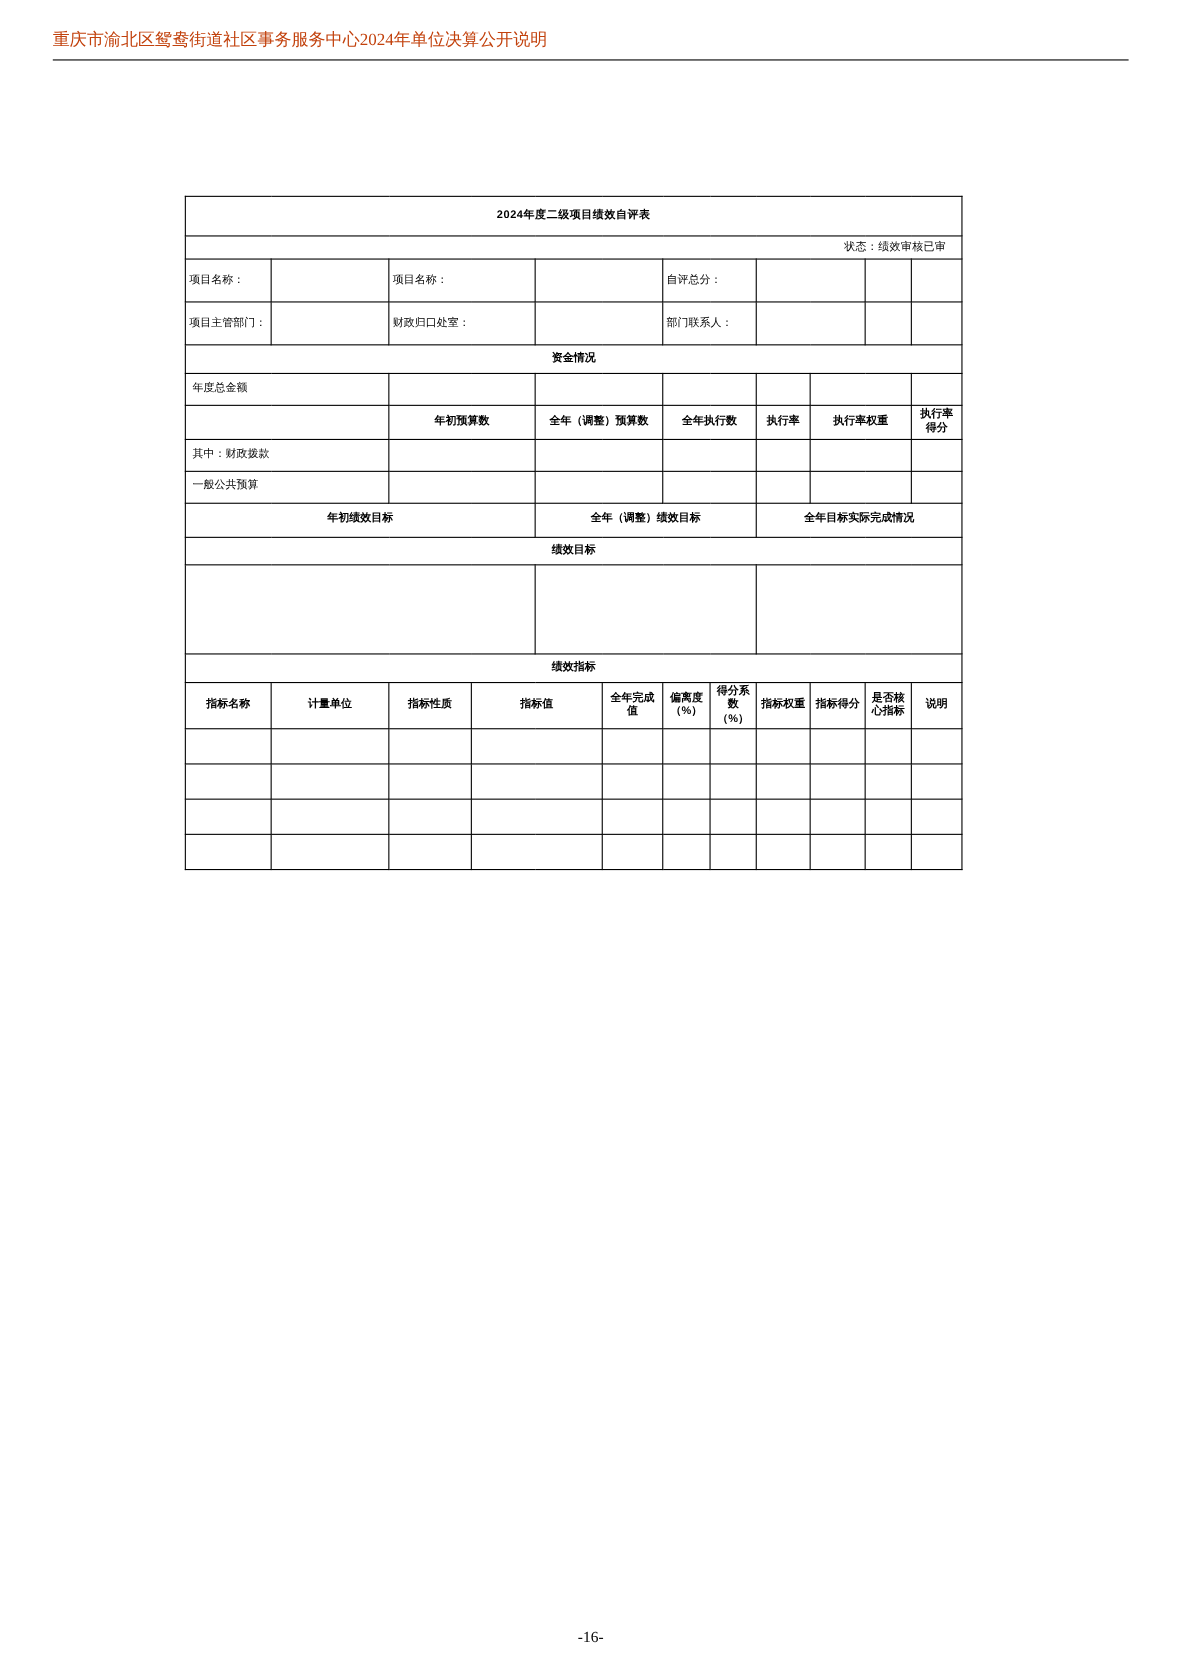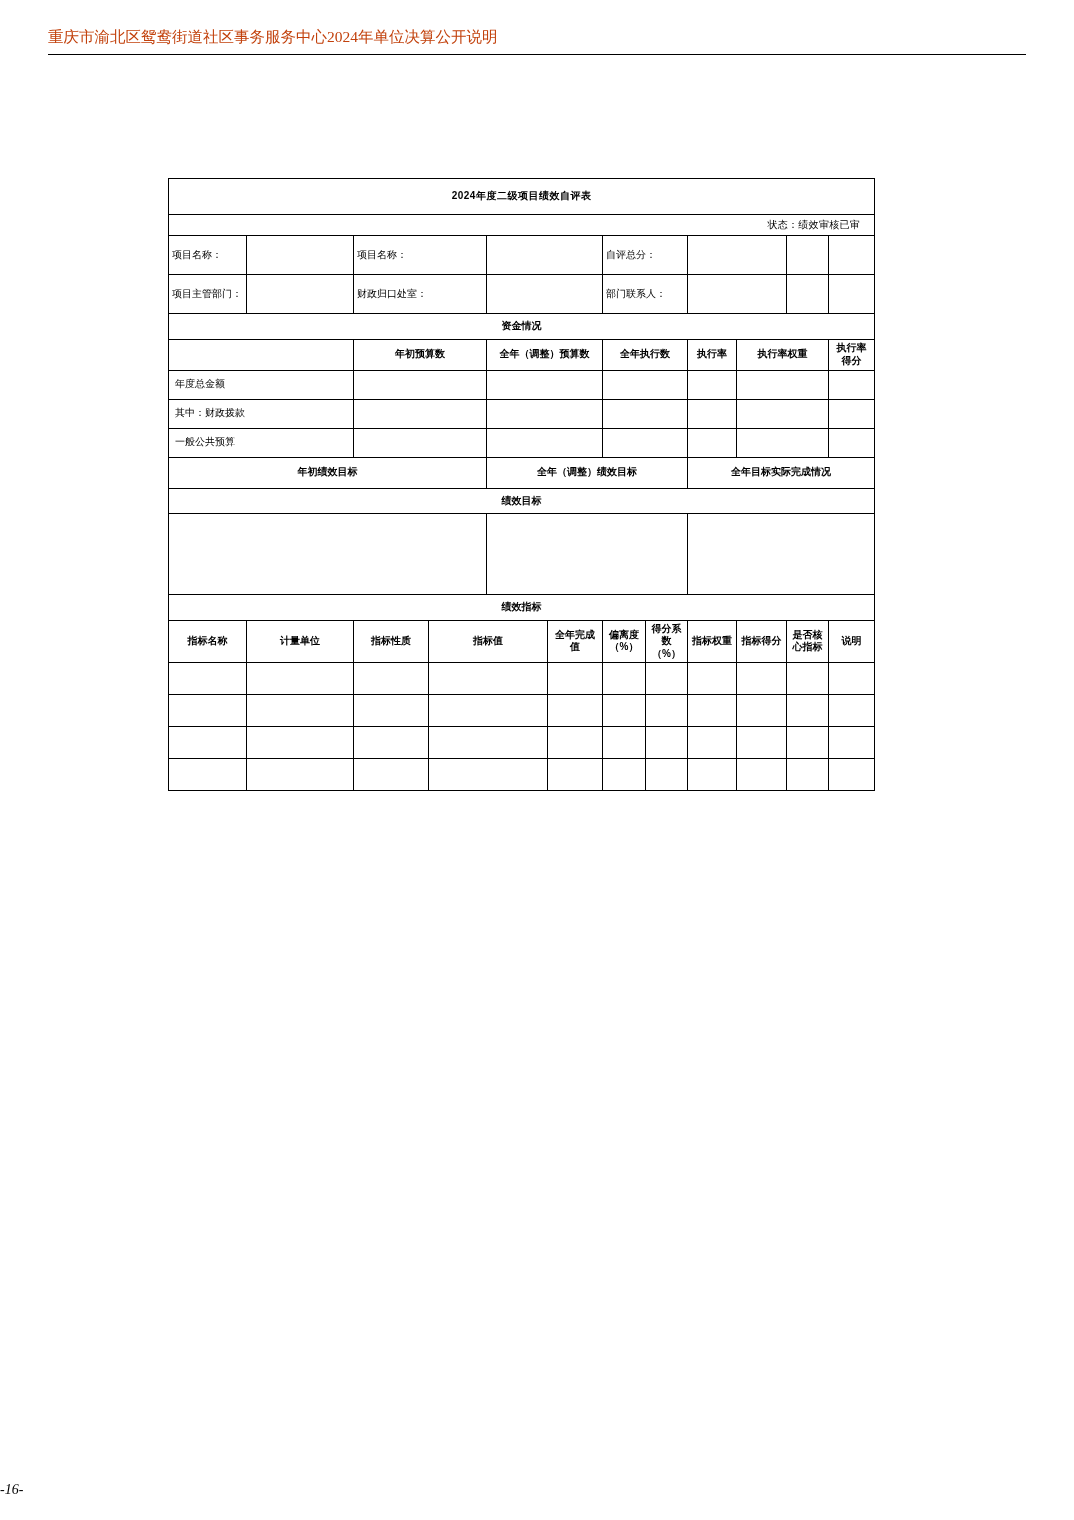--- a/index.html
+++ b/index.html
@@ -35,24 +35,23 @@
     margin-top: 6px;
     border-bottom: 1px solid #000;
     width: 100%;
   }
   
   .doc-footer {
     position: absolute;
     bottom: 22px;
     left: 0;
     width: 100%;
-    text-align: left;
+    text-align: center;
     font-size: 14px;
     font-family: "Liberation Serif", serif;
-    font-style: italic;
   }
   
   .tbl-wrap {
     position: absolute;
     top: 178px;
     left: 168px;
     width: 706px;
   }
   table.main {
     border-collapse: collapse;
@@ -183,37 +182,37 @@
         <td class="lbl" colspan="2"></td>
         <td class="lbl"></td>
         <td class="lbl"></td>
       </tr>
 
       <tr>
         <td class="section-title" colspan="12">资金情况</td>
       </tr>
 
       <tr>
+        <td class="rowlabel" colspan="2">年度总金额</td>
+        <td class="blank" colspan="2"></td>
+        <td class="blank" colspan="2"></td>
+        <td class="blank" colspan="2"></td>
+        <td class="blank"></td>
+        <td class="blank" colspan="2"></td>
+        <td class="blank"></td>
+      </tr>
+
+      <tr>
         <td class="colhead" colspan="2"></td>
         <td class="colhead" colspan="2">年初预算数</td>
         <td class="colhead" colspan="2">全年（调整）预算数</td>
         <td class="colhead" colspan="2">全年执行数</td>
         <td class="colhead">执行率</td>
         <td class="colhead" colspan="2">执行率权重</td>
         <td class="colhead">执行率得分</td>
-      </tr>
-
-      <tr>
-        <td class="rowlabel" colspan="2">年度总金额</td>
-        <td class="blank" colspan="2"></td>
-        <td class="blank" colspan="2"></td>
-        <td class="blank" colspan="2"></td>
-        <td class="blank"></td>
-        <td class="blank" colspan="2"></td>
-        <td class="blank"></td>
       </tr>
 
       <tr>
         <td class="rowlabel" colspan="2">其中：财政拨款</td>
         <td class="blank" colspan="2"></td>
         <td class="blank" colspan="2"></td>
         <td class="blank" colspan="2"></td>
         <td class="blank"></td>
         <td class="blank" colspan="2"></td>
         <td class="blank"></td>

